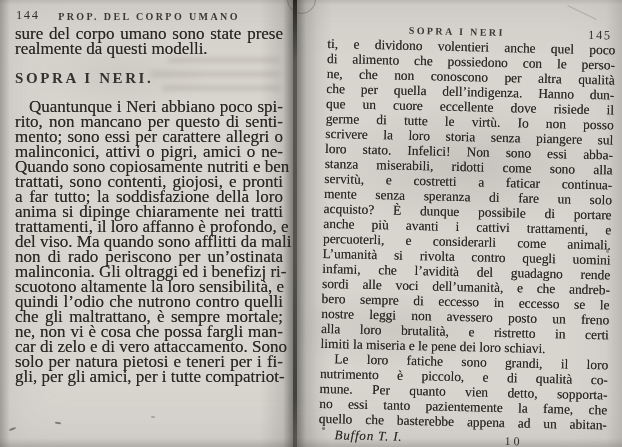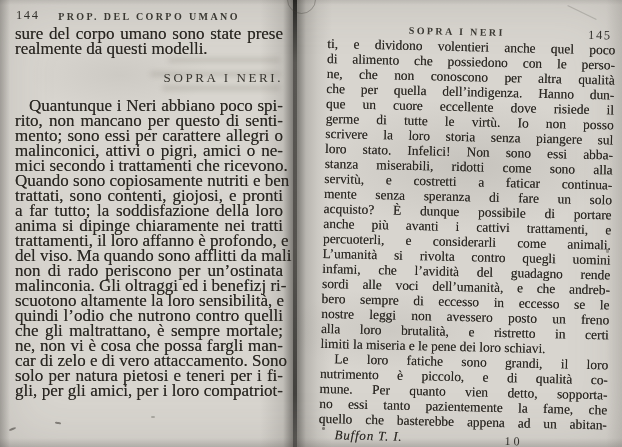--- a/index.html
+++ b/index.html
@@ -47,22 +47,22 @@
   .folio.fright{right:4px;top:2px;}
   .running-header{
     display:block;text-align:center;
     font-size:10px;letter-spacing:2.4px;
     color:#3a3832;font-weight:bold;
     padding-top:3px;
   }
   .running-header.rh-right{padding-right:30px;font-weight:bold;}
   .intro{margin-top:2px;}
   .section-heading{
-    text-align:right;
-    font-size:13px;font-weight:normal;letter-spacing:2.6px;
+    text-align:left;
+    font-size:15px;font-weight:bold;letter-spacing:2.6px;
     color:#34322d;
     margin:14px 0 12px 0;
   }
   .tline{
     height:15px;line-height:15px;
     font-size:17px;
     text-align:justify;
     text-align-last:justify;
     white-space:nowrap;
     text-shadow:0 0 .5px rgba(41,38,34,.65);
@@ -111,36 +111,35 @@
           <div class="tline endline">realmente da questi modelli.</div>
         </div>
       </div>
     <div class="section-heading">SOPRA I NERI.</div>
     <div>
         <div class="para">
           <div class="tline indent">Quantunque i Neri abbiano poco spi-</div>
           <div class="tline">rito, non mancano per questo di senti-</div>
           <div class="tline">mento; sono essi per carattere allegri o</div>
           <div class="tline">malinconici, attivi o pigri, amici o ne-</div>
-          <div class="tline">mici secondo i trattamenti che ricevono.</div>
           <div class="tline">Quando sono copiosamente nutriti e ben</div>
           <div class="tline">trattati, sono contenti, giojosi, e pronti</div>
           <div class="tline">a far tutto; la soddisfazione della loro</div>
           <div class="tline">anima si dipinge chiaramente nei tratti</div>
           <div class="tline">trattamenti, il loro affanno è profondo, e</div>
           <div class="tline">del viso. Ma quando sono afflitti da mali</div>
           <div class="tline">non di rado periscono per un’ostinata</div>
           <div class="tline">malinconia. Gli oltraggi ed i benefizj ri-</div>
           <div class="tline">scuotono altamente la loro sensibilità, e</div>
           <div class="tline">quindi l’odio che nutrono contro quelli</div>
           <div class="tline">che gli maltrattano, è sempre mortale;</div>
           <div class="tline">ne, non vi è cosa che possa fargli man-</div>
           <div class="tline">car di zelo e di vero attaccamento. Sono</div>
           <div class="tline">solo per natura pietosi e teneri per i fi-</div>
-          <div class="tline">gli, per gli amici, per i loro compatriot-</div>
+          <div class="tline">gli, per gli amici, per i tutte compatriot-</div>
         </div>
       </div>
   </div>
 
   <div class="textcol right">
     <div class="header-row">
       <span class="running-header rh-right">SOPRA I NERI</span>
       <span class="folio fright">145</span>
     </div>
     <div>

